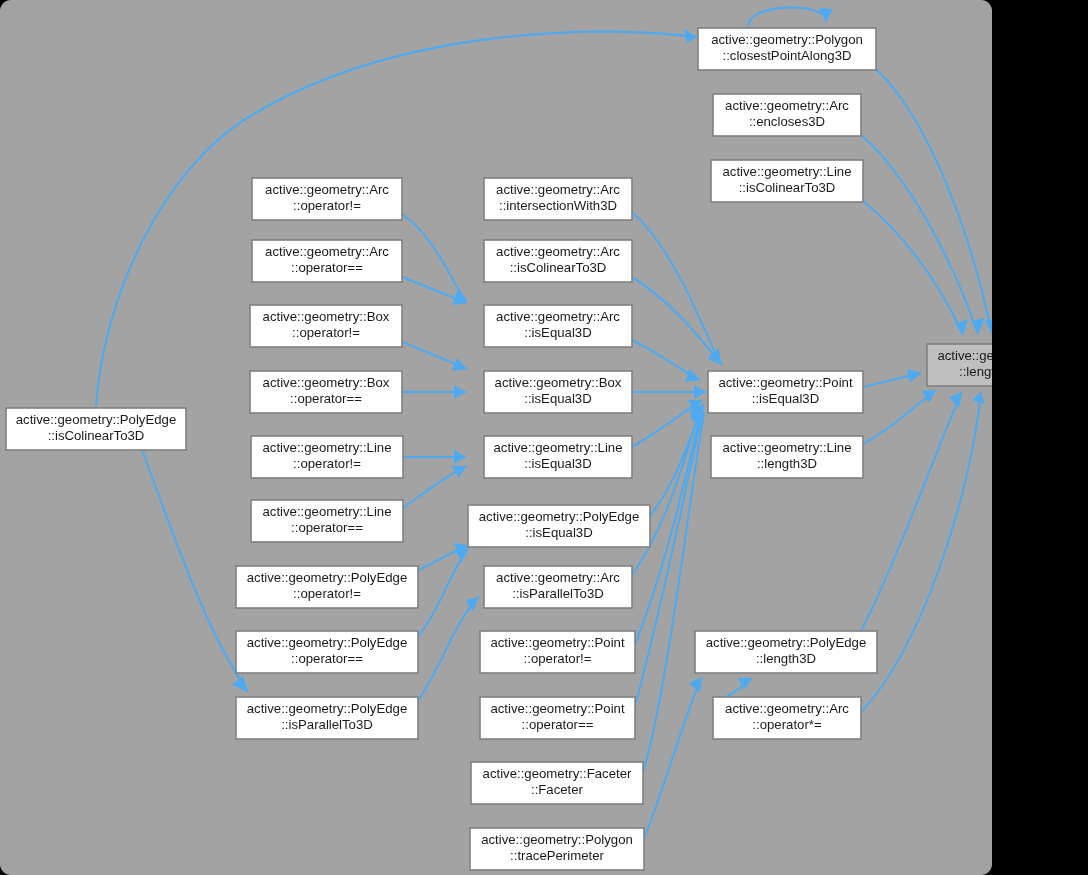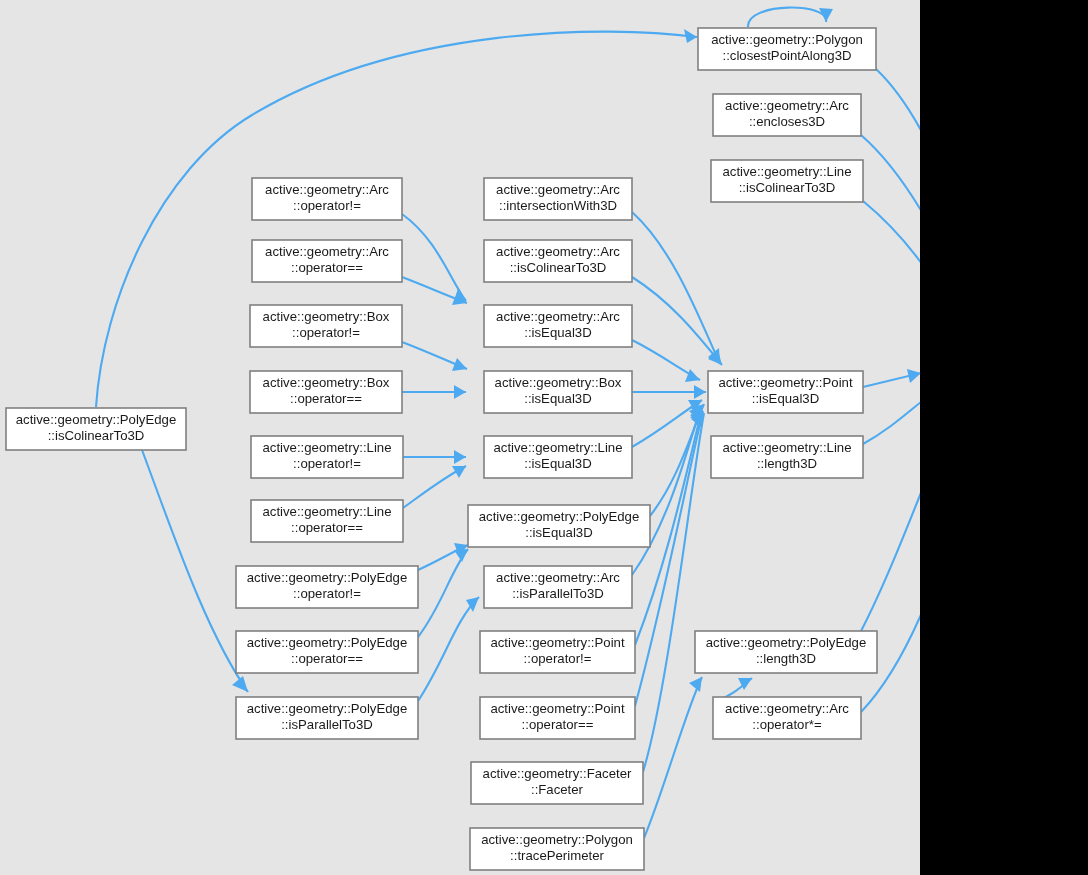--- a/index.html
+++ b/index.html
@@ -2,25 +2,26 @@
 <html><head>
 <meta charset="utf-8">
 <style>
   html, body {
     margin: 0;
     padding: 0;
     background: #000000;
   }
   #canvas {
     position: relative;
-    width: 920px;
+    width: 992px;
     height: 875px;
-    background: #e5e5e5;
+    background: #a3a3a3;
     overflow: hidden;
     font-family: "Liberation Sans", sans-serif;
+    border-radius: 11px;
   }
   svg.graph {
     position: absolute;
     top: 0; left: 0;
     width: 1088px;
     height: 875px;
   }
   .node-rect {
     fill: #ffffff;
     stroke: #808080;

